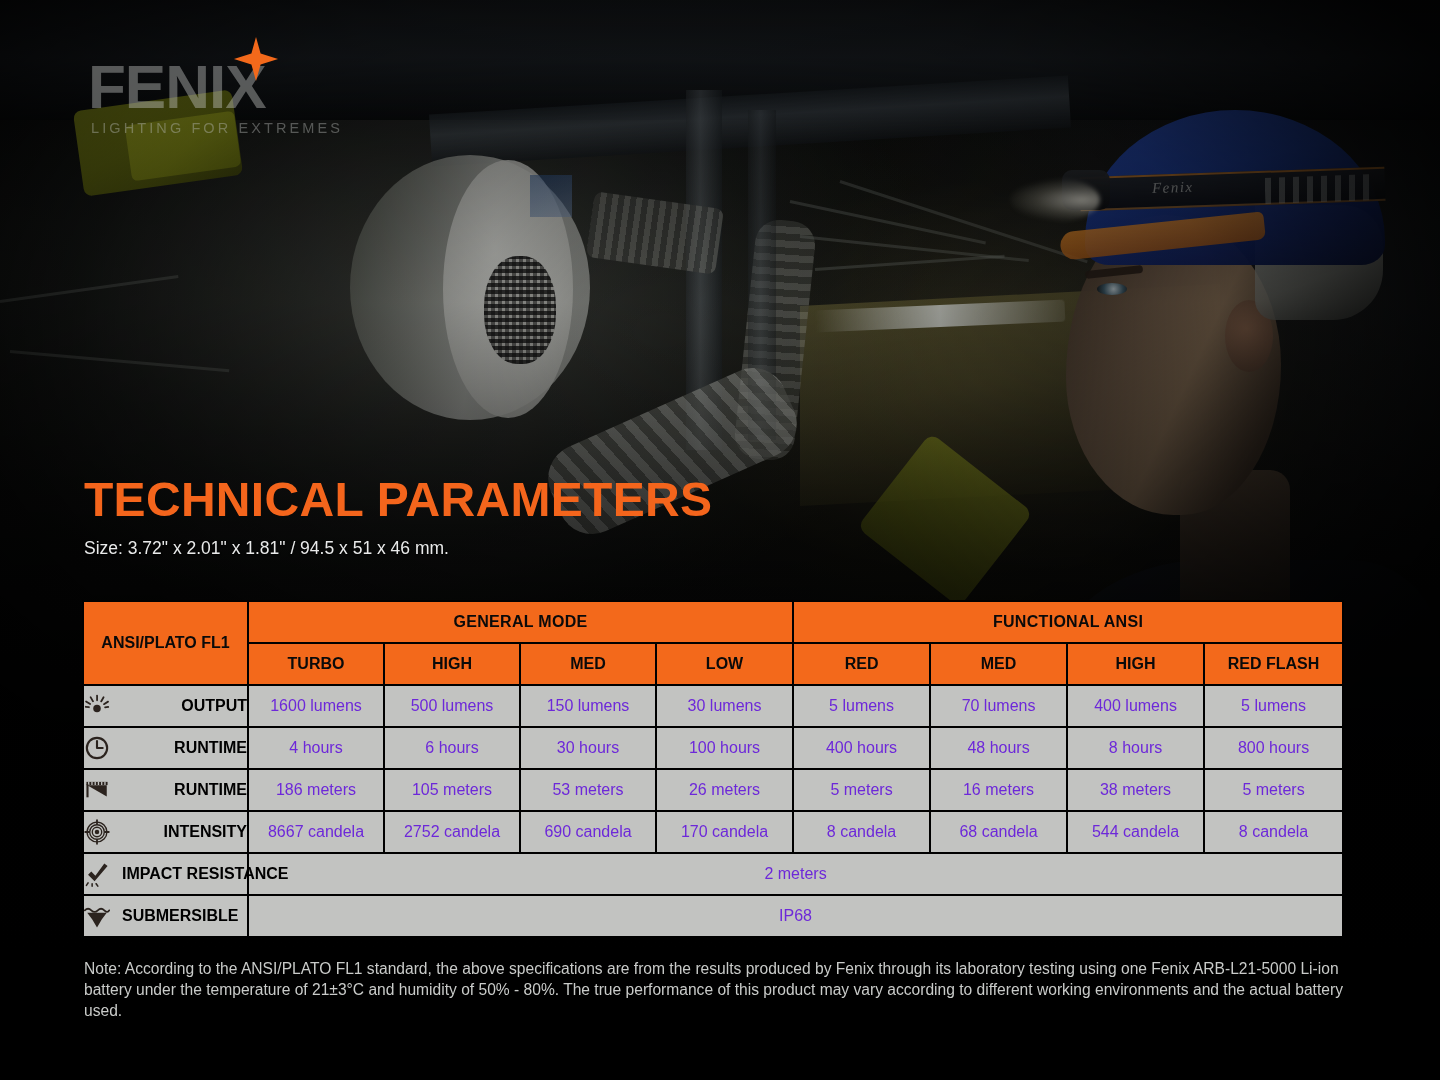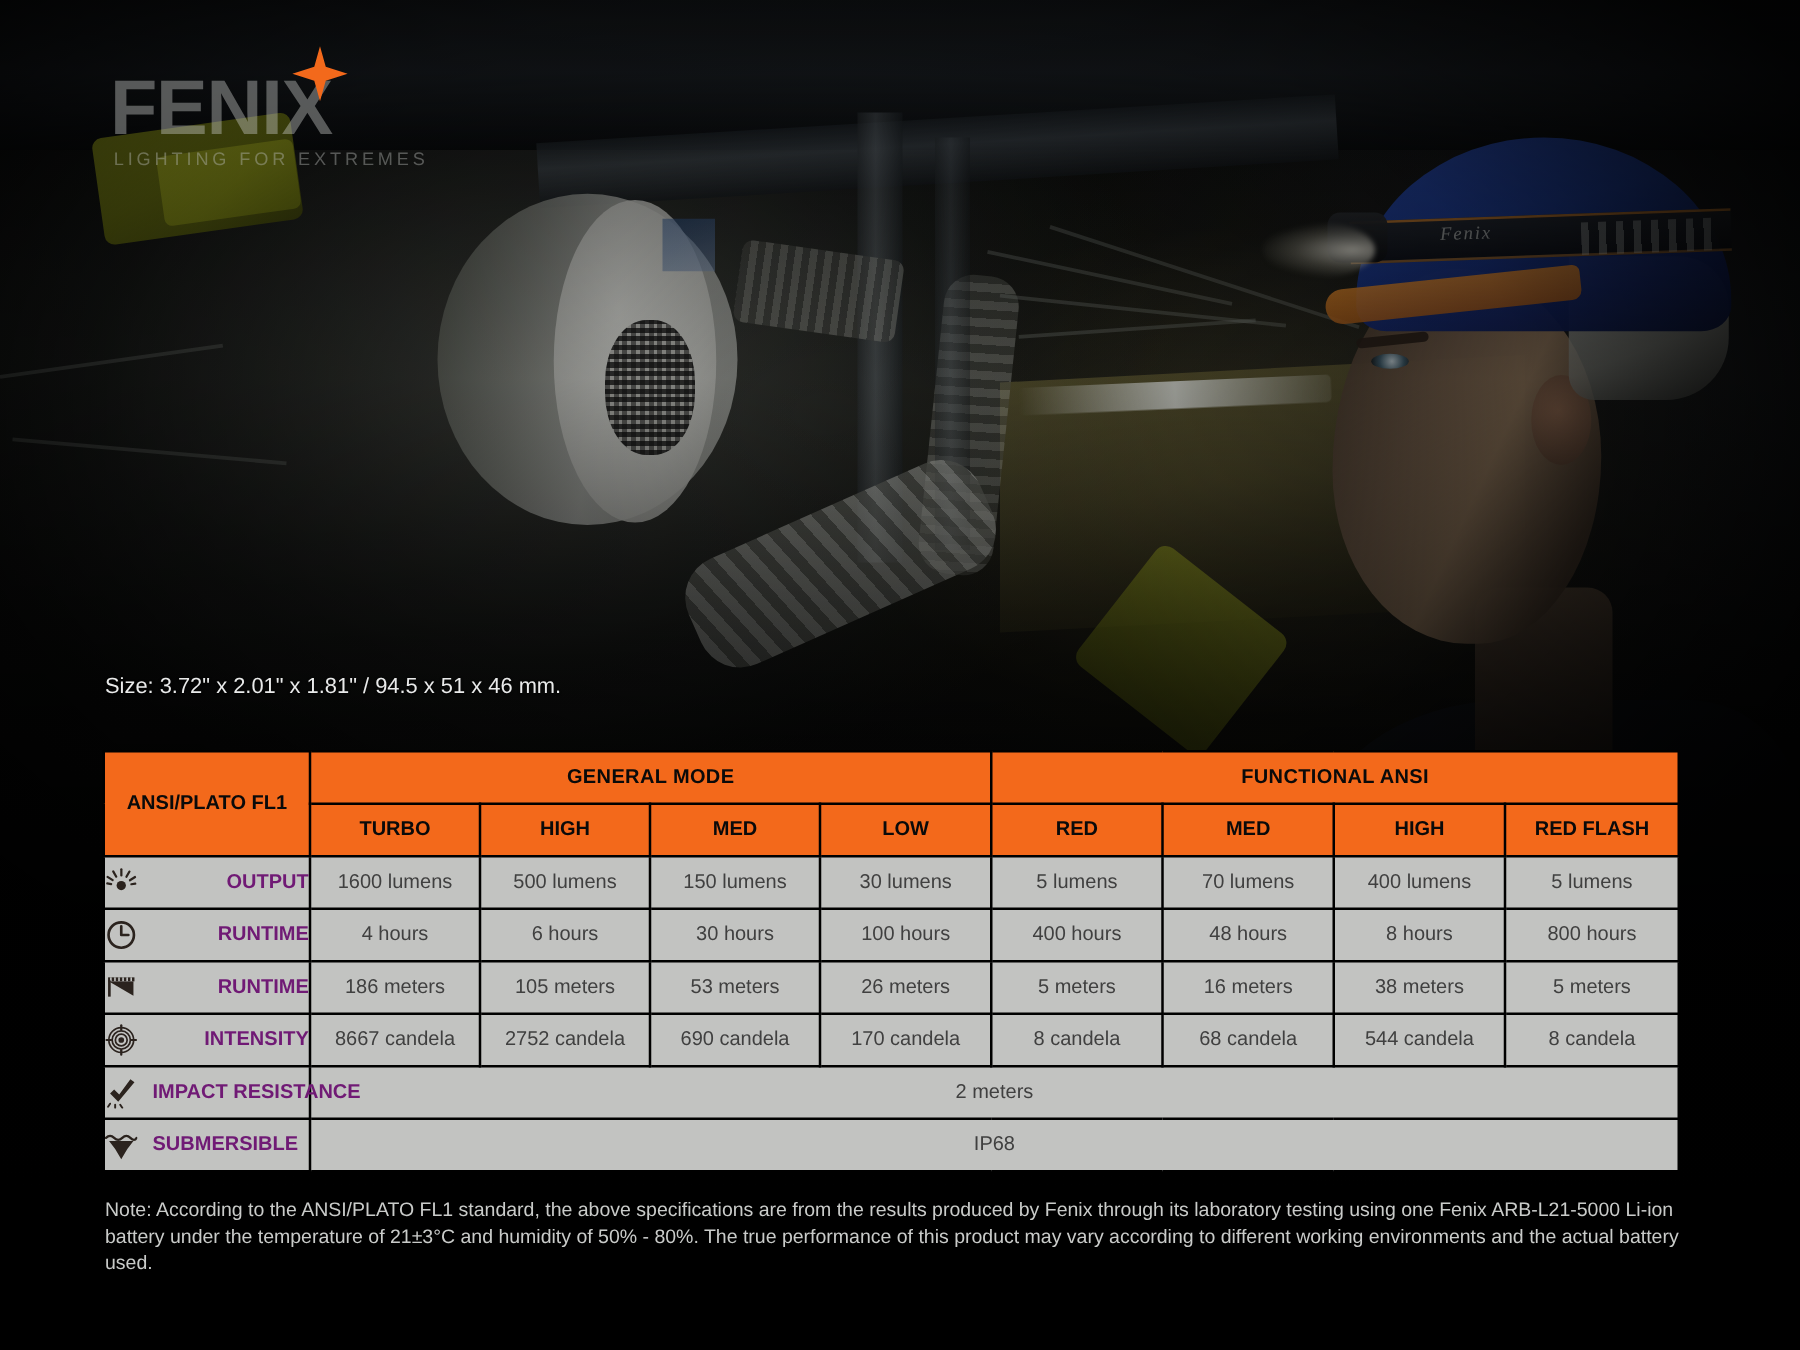--- a/index.html
+++ b/index.html
@@ -285,27 +285,27 @@
     background: #F3691B;
     color: #0a0a0a;
     font-weight: bold;
     font-size: 16.5px;
     height: 42px;
   }
   .hd-group { font-size: 17px; letter-spacing: .3px; }
   .hd-first { height: 84px; font-size: 17px; }
   .cell {
     background: #C2C3C1;
-    color: #404040;
+    color: #6d28d9;
     height: 42px;
     font-size: 17px;
   }
   .rowlabel {
     background: #C2C3C1;
-    color: #701a75;
+    color: #000000;
     font-weight: bold;
     font-size: 17px;
     height: 42px;
     text-align: left;
     padding: 0 6px 0 8px;
     white-space: nowrap;
   }
   .rowlabel .lbl-inner {
     display: flex; align-items: center; gap: 8px;
     justify-content: flex-start;
@@ -368,20 +368,21 @@
   </div>
 
   <div id="logo">
     <svg id="logo-spark" viewBox="0 0 100 100">
       <path d="M50 2 L60 38 L98 50 L60 62 L50 98 L40 62 L2 50 L40 38 Z" fill="#F3691B"></path>
     </svg>
     <div id="logo-word">FENIX</div>
     <div id="logo-tag">LIGHTING FOR EXTREMES</div>
   </div>
 
+  <div id="title">TECHNICAL PARAMETERS</div>
   <div id="subinfo">
     <div>Size: 3.72" x 2.01" x 1.81" / 94.5 x 51 x 46 mm.</div>
   </div>
 
   <table id="spec-table">
     <colgroup>
       <col style="width:165px">
       <col style="width:136px">
         <col style="width:136px">
         <col style="width:136px">

